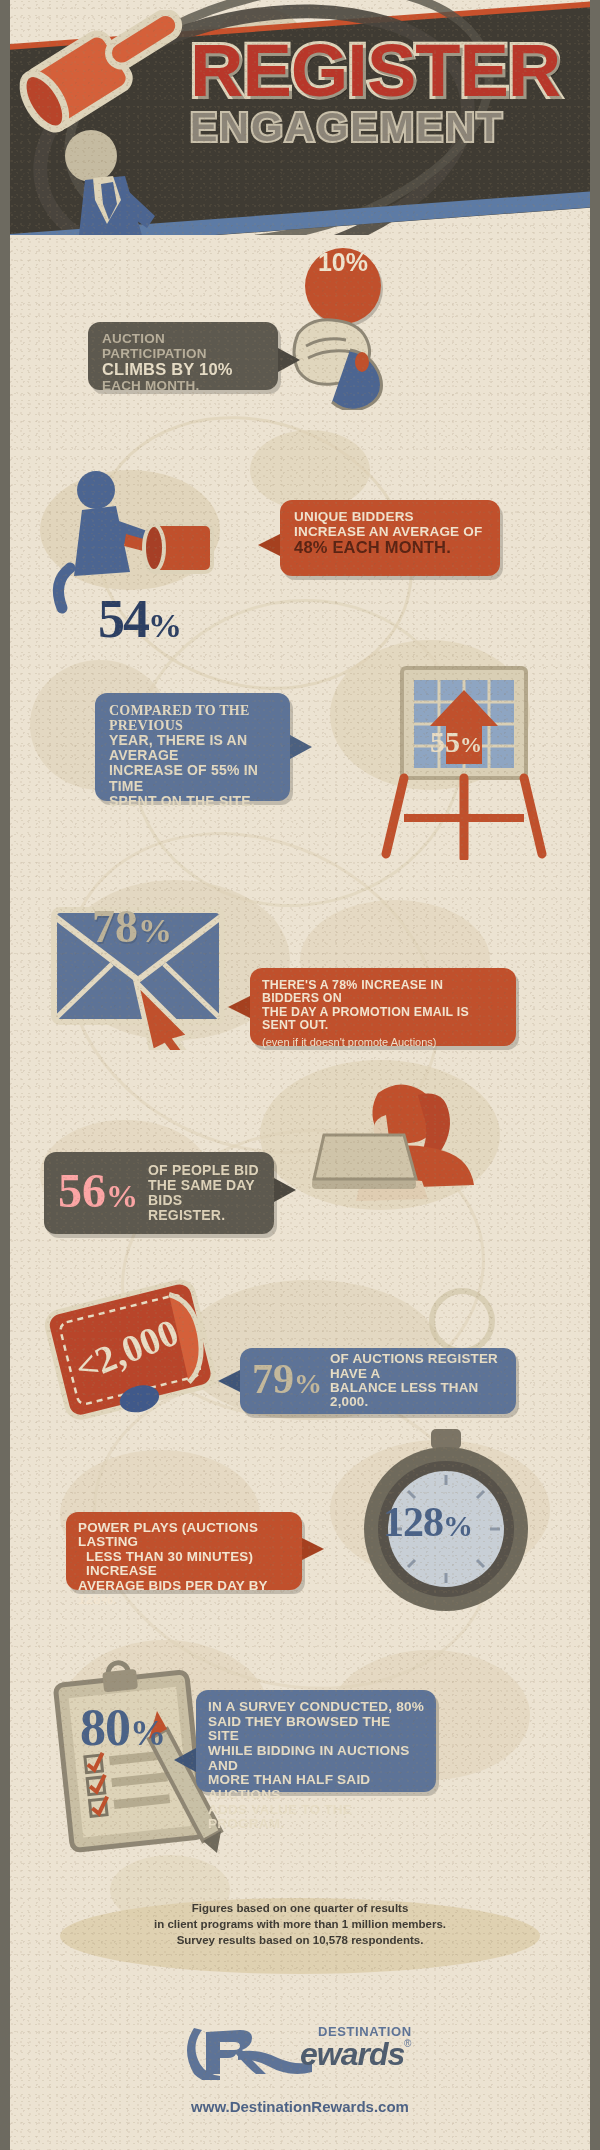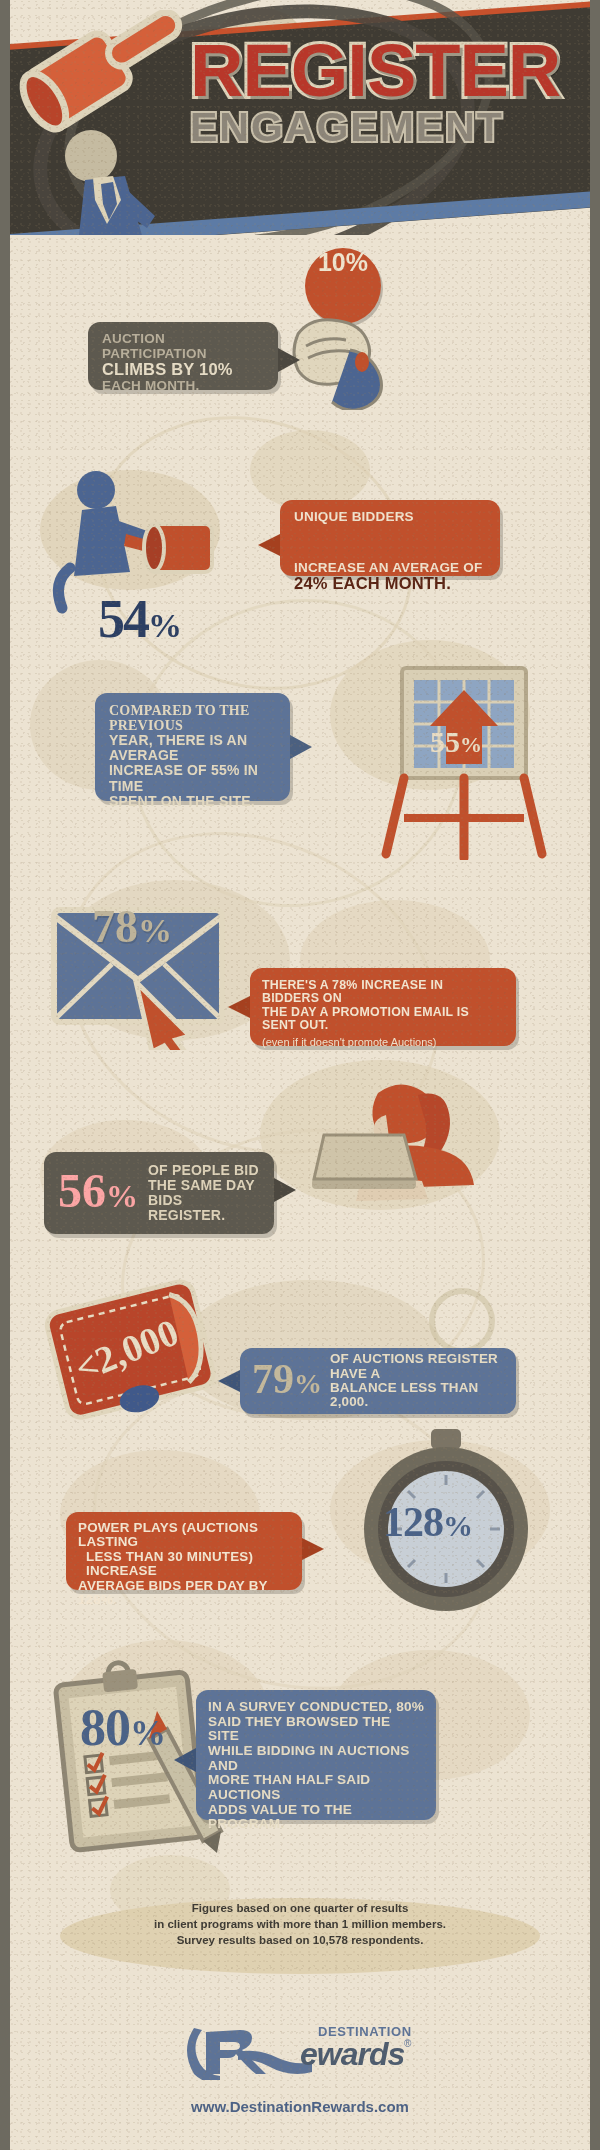--- a/index.html
+++ b/index.html
@@ -144,22 +144,22 @@
     <path d="M76 52 L150 78 L144 92 L70 72 Z" fill="#4c6591"></path>
     <path d="M86 66 L150 84 L146 94 L84 78Z" fill="#c0502c"></path>
     <rect x="108" y="56" width="64" height="48" rx="7" fill="#c0502c" stroke="#ddd3ba" stroke-width="4"></rect>
     <ellipse cx="114" cy="80" rx="10" ry="23" fill="#a63f26" stroke="#ddd3ba" stroke-width="4"></ellipse>
     <path d="M30 100 q-18 14 -8 40" stroke="#4c6591" stroke-width="11" fill="none" stroke-linecap="round"></path>
   </svg>
   <div class="pct-big" style="position:absolute;left:98px;top:588px;font-size:54px;color:#2c3f63;letter-spacing:-2px;">54<span style="font-size:34px;">%</span></div>
 
   <div class="callout c-orange" style="left:280px;top:500px;width:220px;height:76px;">
     <div class="ln" style="font-size:13.5px;color:#f0e2cd;">UNIQUE BIDDERS</div>
-    <div class="ln" style="font-size:13.5px;color:#f0e2cd;margin-top:36px;">INCREASE AN AVERAGE OF</div>
-    <div class="ln" style="font-size:16.5px;color:#5a2414;">24% EACH MONTH.</div>
+    <div class="ln" style="font-size:13.5px;color:#f0e2cd;">INCREASE AN AVERAGE OF</div>
+    <div class="ln" style="font-size:16.5px;color:#5a2414;">48% EACH MONTH.</div>
   </div>
   <div class="tip" style="left:258px;top:534px;border-top:11px solid transparent;border-bottom:11px solid transparent;border-right:22px solid #a5401f;"></div>
 
   <svg style="position:absolute;left:380px;top:660px;width:180px;height:200px;" viewBox="0 0 180 200">
     <rect x="22" y="8" width="124" height="110" rx="4" fill="#d9cfb5" stroke="#b4a88c" stroke-width="4"></rect>
     <rect x="34" y="20" width="100" height="88" fill="#8ea5c2"></rect>
     <g stroke="#d9cfb5" stroke-width="3">
       <line x1="59" y1="20" x2="59" y2="108"></line>
         <line x1="84" y1="20" x2="84" y2="108"></line>
       <line x1="109" y1="20" x2="109" y2="108"></line>
@@ -285,21 +285,21 @@
         <path d="M42 148 L48 154 L58 138" stroke="#c0502c" stroke-width="4" fill="none"></path>
         <rect x="64" y="142" width="56" height="9" fill="#b5ab90"></rect>
       </g>
     </g>
     <path d="M122 74 L176 176 L158 186 L104 84 Z" fill="#c8c0a6" stroke="#8e8674" stroke-width="4"></path>
     <path d="M104 84 L122 74 L112 56 Z" fill="#c0502c"></path>
     <path d="M176 176 L158 186 L172 198 Z" fill="#6f6a5c"></path>
   </svg>
   <div class="pct-big" style="position:absolute;left:80px;top:1698px;font-size:52px;color:#4a6287;letter-spacing:-1px;">80<span style="font-size:36px;">%</span></div>
 
-  <div class="callout c-blue" style="left:196px;top:1690px;width:240px;height:130px;padding:10px 12px;">
+  <div class="callout c-blue" style="left:196px;top:1690px;width:240px;height:102px;padding:10px 12px;">
     <div class="ln" style="font-size:13.6px;color:#e6dcc4;">IN A SURVEY CONDUCTED, 80%</div>
     <div class="ln" style="font-size:13.6px;color:#e6dcc4;">SAID THEY BROWSED THE SITE</div>
     <div class="ln" style="font-size:13.6px;color:#e6dcc4;">WHILE BIDDING IN AUCTIONS AND</div>
     <div class="ln" style="font-size:13.6px;color:#e6dcc4;">MORE THAN HALF SAID AUCTIONS</div>
     <div class="ln" style="font-size:13.6px;color:#e6dcc4;">ADDS VALUE TO THE PROGRAM.</div>
   </div>
   <div class="tip" style="left:174px;top:1748px;border-top:12px solid transparent;border-bottom:12px solid transparent;border-right:22px solid #3f5578;"></div>
 
   <div class="foot-ellipse"></div>
   <div class="footer-note">

